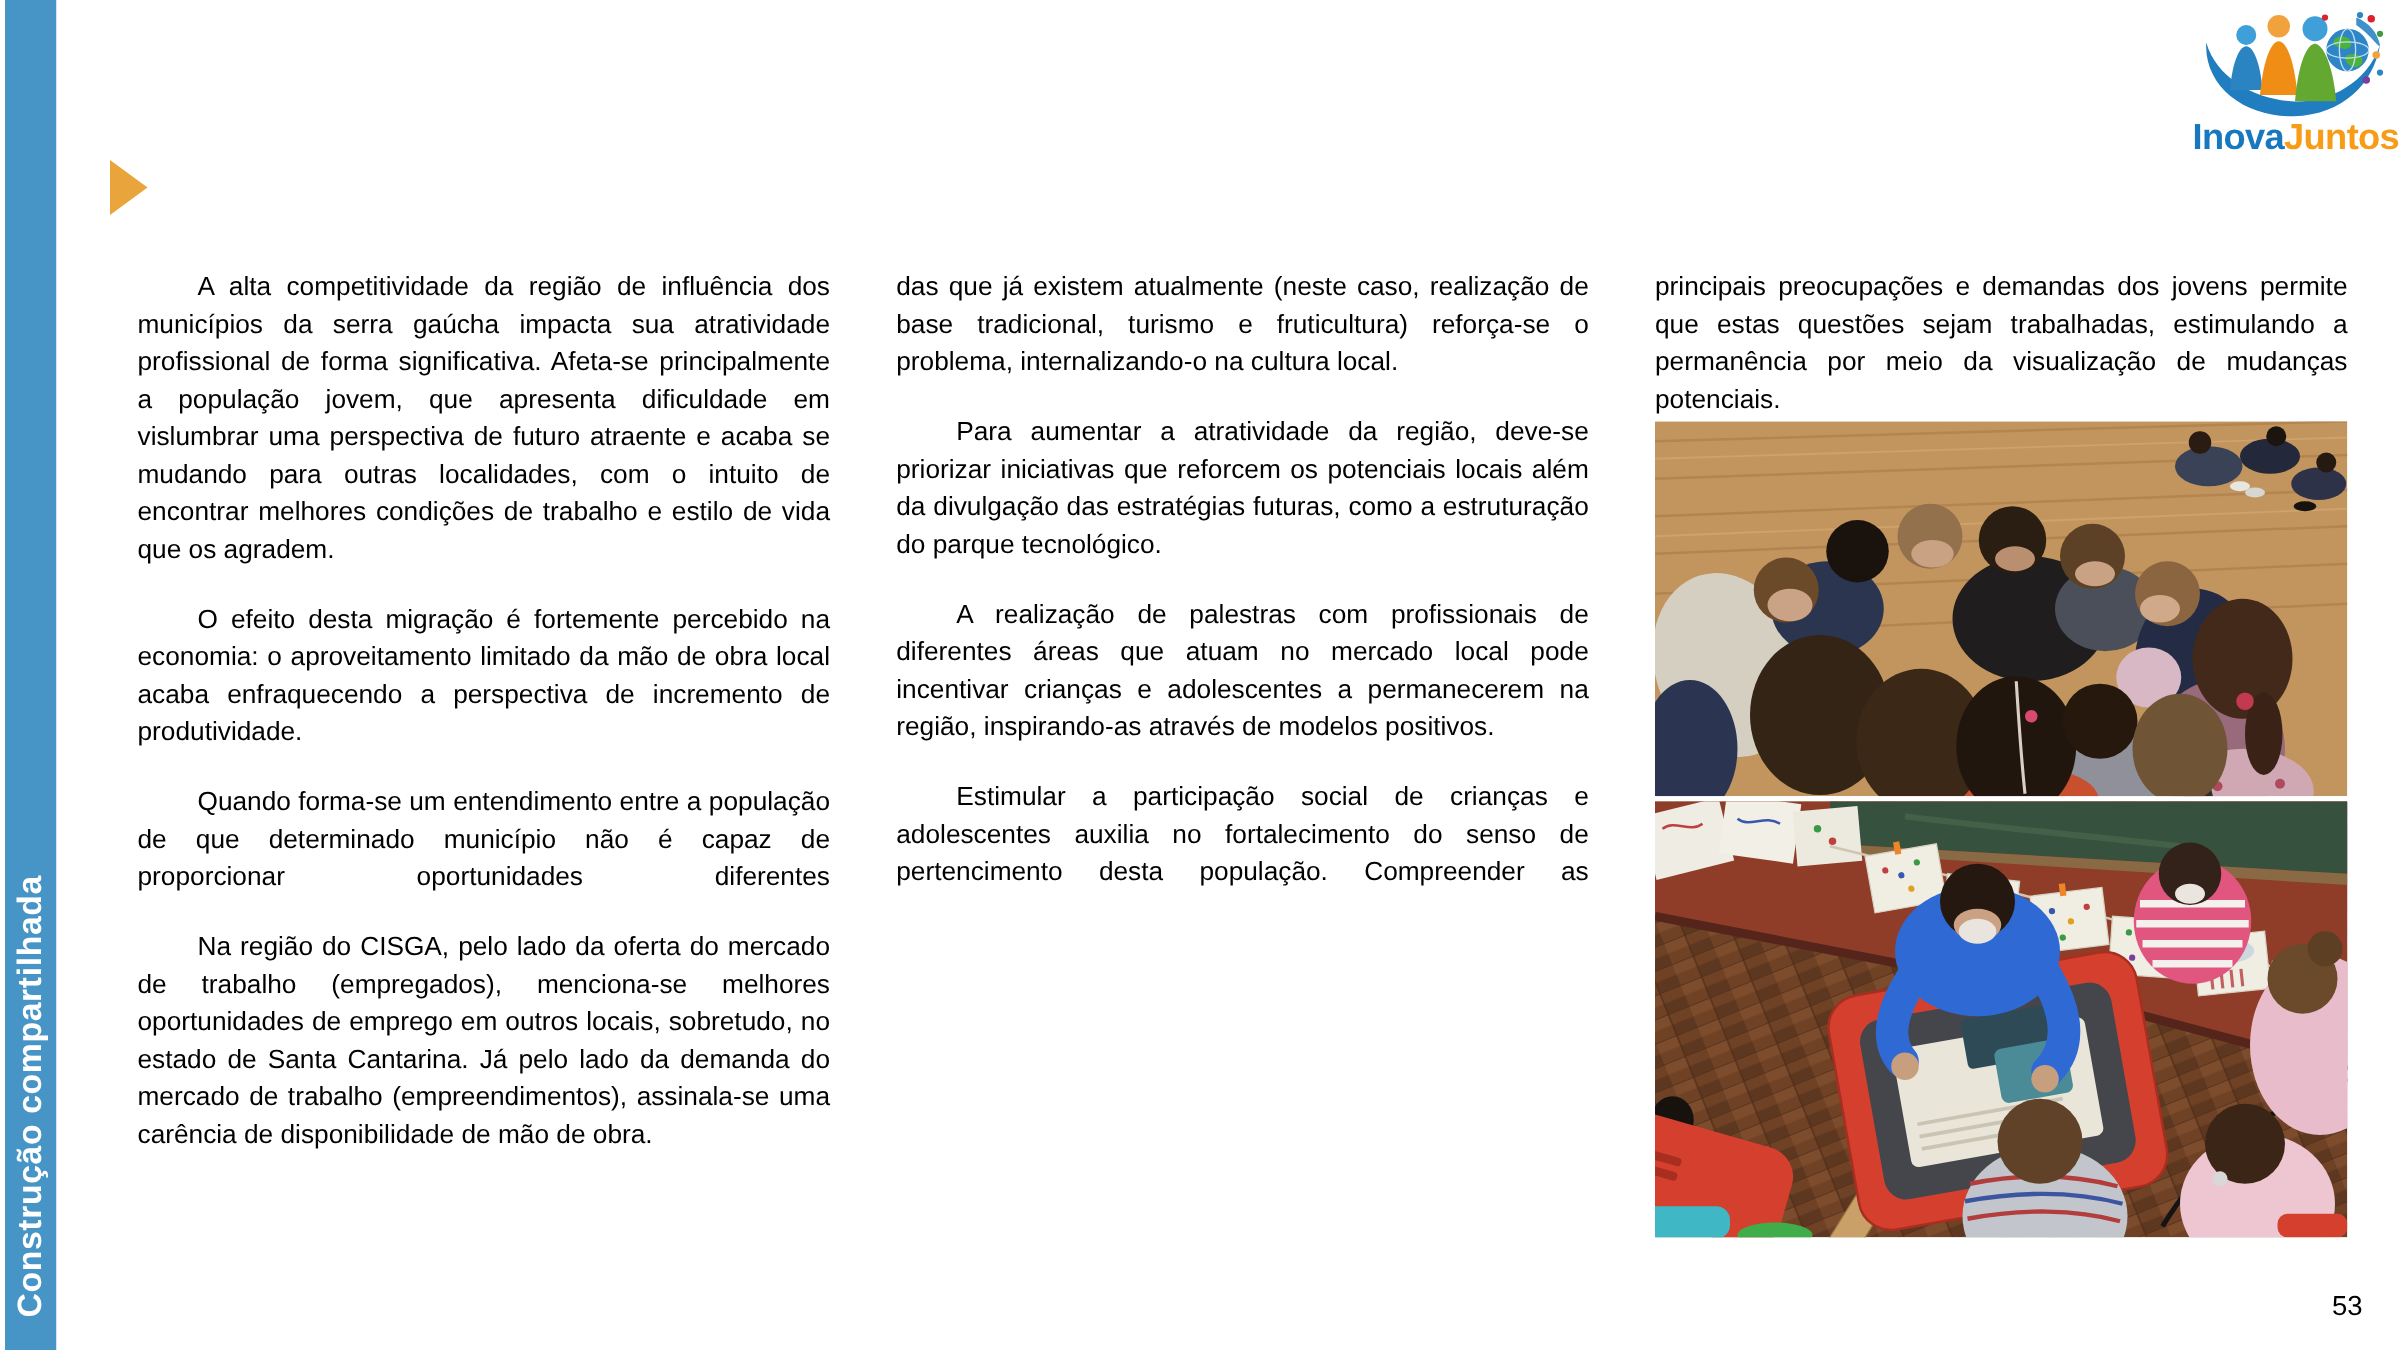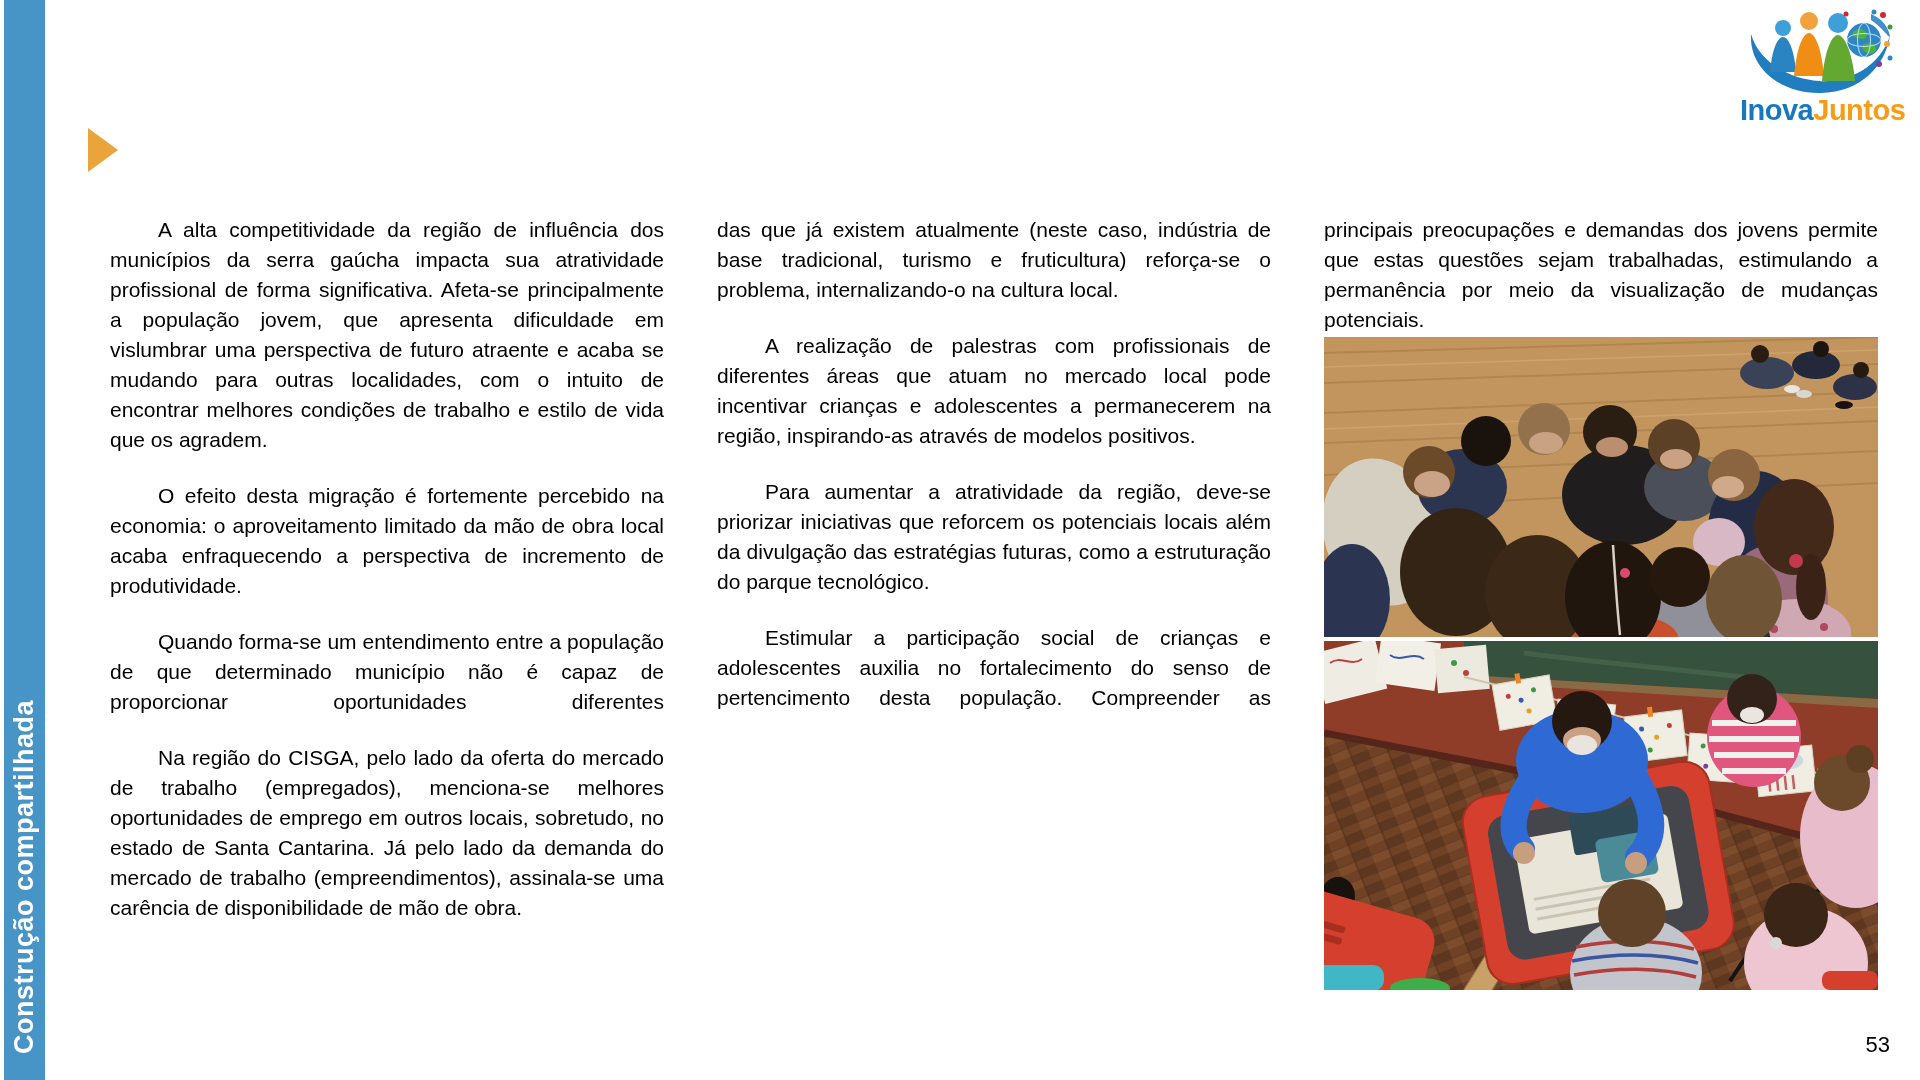--- a/index.html
+++ b/index.html
@@ -12,21 +12,21 @@
   .sidebar-label { position:absolute; bottom:26px; left:5px; writing-mode:vertical-rl;
                    transform:rotate(180deg); color:#ffffff; font-weight:bold; font-size:27px;
                    letter-spacing:0.5px; white-space:nowrap; }
 
   
   .tri { position:absolute; left:88px; top:128px; width:0; height:0;
          border-left:30px solid #e9a43c; border-top:22px solid transparent;
          border-bottom:22px solid transparent; }
 
   
-  .logo { position:absolute; top:6px; right:24px; width:156px; text-align:center; }
+  .logo { position:absolute; top:6px; right:10px; width:156px; text-align:center; }
   .logo svg { display:block; margin:0 auto; }
   .logo-text { font-weight:800; font-size:29px; letter-spacing:-0.5px; line-height:1;
                margin-top:-2px; }
   .logo-text .b { color:#1878bf; }
   .logo-text .o { color:#f79c16; }
 
   
   .columns { position:absolute; left:110px; top:215px; width:1768px;
              display:flex; gap:53px; }
   .col { flex:1 1 0; font-size:21px; line-height:30px; color:#000;
@@ -96,23 +96,23 @@
   <div class="columns">
 
     <div class="col">
       <p class="ind">A alta competitividade da região de influência dos municípios da serra gaúcha impacta sua atratividade profissional de forma significativa. Afeta-se principalmente a população jovem, que apresenta dificuldade em vislumbrar uma perspectiva de futuro atraente e acaba se mudando para outras localidades, com o intuito de encontrar melhores condições de trabalho e estilo de vida que os agradem.</p>
       <p class="ind">O efeito desta migração é fortemente percebido na economia: o aproveitamento limitado da mão de obra local acaba enfraquecendo a perspectiva de incremento de produtividade.</p>
       <p class="ind runon">Quando forma-se um entendimento entre a população de que determinado município não é capaz de proporcionar oportunidades diferentes</p>
       <p class="ind">Na região do CISGA, pelo lado da oferta do mercado de trabalho (empregados), menciona-se melhores oportunidades de emprego em outros locais, sobretudo, no estado de Santa Cantarina. Já pelo lado da demanda do mercado de trabalho (empreendimentos), assinala-se uma carência de disponibilidade de mão de obra.</p>
     </div>
 
     <div class="col">
-      <p>das que já existem atualmente (neste caso, indústria de base tradicional, turismo e fruticultura) reforça-se o problema, internalizando-o na cultura local.</p>
+      <p>das que já existem atualmente (neste caso, realização de base tradicional, turismo e fruticultura) reforça-se o problema, internalizando-o na cultura local.</p>
+      <p class="ind">Para aumentar a atratividade da região, deve-se priorizar iniciativas que reforcem os potenciais locais além da divulgação das estratégias futuras, como a estruturação do parque tecnológico.</p>
       <p class="ind">A realização de palestras com profissionais de diferentes áreas que atuam no mercado local pode incentivar crianças e adolescentes a permanecerem na região, inspirando-as através de modelos positivos.</p>
-      <p class="ind">Para aumentar a atratividade da região, deve-se priorizar iniciativas que reforcem os potenciais locais além da divulgação das estratégias futuras, como a estruturação do parque tecnológico.</p>
       <p class="ind runon">Estimular a participação social de crianças e adolescentes auxilia no fortalecimento do senso de pertencimento desta população. Compreender as</p>
     </div>
 
     <div class="col">
       <p>principais preocupações e demandas dos jovens permite que estas questões sejam trabalhadas, estimulando a permanência por meio da visualização de mudanças potenciais.</p>
 
       <div class="photo-stack">
 
         <figure class="photo photo1" aria-label="Crianças reunidas em círculo com as cabeças juntas sobre piso de madeira">
           <svg width="554" height="300" viewBox="0 0 554 300">

